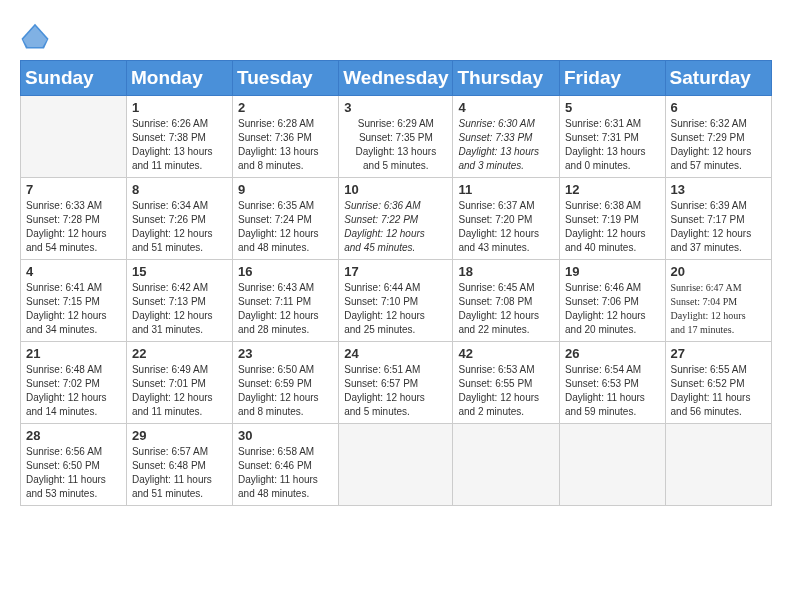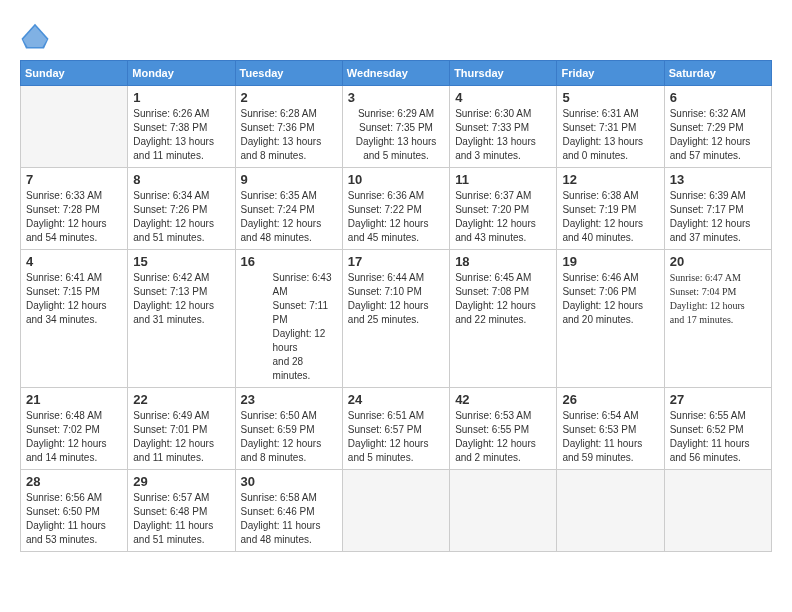--- a/index.html
+++ b/index.html
@@ -53,21 +53,21 @@
     table {
       width: 100%;
       border-collapse: collapse;
       font-size: 11px;
     }
     thead tr th {
       background-color: #4a90d9;
       color: #fff;
       padding: 6px 4px;
       text-align: left;
-      font-size: 11px;
+      font-size: 19px;
       font-weight: bold;
       border: 1px solid #3a7bc8;
     }
     tbody tr td {
       border: 1px solid #ccc;
       vertical-align: top;
       padding: 4px 5px;
       min-height: 80px;
       height: 80px;
       width: 107px;
@@ -148,21 +148,21 @@
         </td>
         <td>
           <span class="day-number">3</span>
           <div class="day-info" style="white-space: pre-line; text-align: center;">Sunrise: 6:29 AM
 Sunset: 7:35 PM
 Daylight: 13 hours
 and 5 minutes.</div>
         </td>
         <td>
           <span class="day-number">4</span>
-          <div class="day-info" style="white-space: pre-line;">Sunrise: 6:30 AM
+          <div class="day-info" style="white-space: pre-line; font-style: italic;">Sunrise: 6:30 AM
 Sunset: 7:33 PM
 Daylight: 13 hours
 and 3 minutes.</div>
         </td>
         <td>
           <span class="day-number">5</span>
           <div class="day-info" style="white-space: pre-line;">Sunrise: 6:31 AM
 Sunset: 7:31 PM
 Daylight: 13 hours
 and 0 minutes.</div>
@@ -192,21 +192,21 @@
         </td>
         <td>
           <span class="day-number">9</span>
           <div class="day-info" style="white-space: pre-line;">Sunrise: 6:35 AM
 Sunset: 7:24 PM
 Daylight: 12 hours
 and 48 minutes.</div>
         </td>
         <td>
           <span class="day-number">10</span>
-          <div class="day-info" style="white-space: pre-line;">Sunrise: 6:36 AM
+          <div class="day-info" style="white-space: pre-line; font-style: italic;">Sunrise: 6:36 AM
 Sunset: 7:22 PM
 Daylight: 12 hours
 and 45 minutes.</div>
         </td>
         <td>
           <span class="day-number">11</span>
           <div class="day-info" style="white-space: pre-line;">Sunrise: 6:37 AM
 Sunset: 7:20 PM
 Daylight: 12 hours
 and 43 minutes.</div>
@@ -236,21 +236,21 @@
         </td>
         <td>
           <span class="day-number">15</span>
           <div class="day-info" style="white-space: pre-line;">Sunrise: 6:42 AM
 Sunset: 7:13 PM
 Daylight: 12 hours
 and 31 minutes.</div>
         </td>
         <td>
           <span class="day-number">16</span>
-          <div class="day-info" style="white-space: pre-line; margin-left: 32px;">Sunrise: 6:43 AM
+          <div class="day-info" style="white-space: pre-line;">Sunrise: 6:43 AM
 Sunset: 7:11 PM
 Daylight: 12 hours
 and 28 minutes.</div>
         </td>
         <td>
           <span class="day-number">17</span>
           <div class="day-info" style="white-space: pre-line;">Sunrise: 6:44 AM
 Sunset: 7:10 PM
 Daylight: 12 hours
 and 25 minutes.</div>

